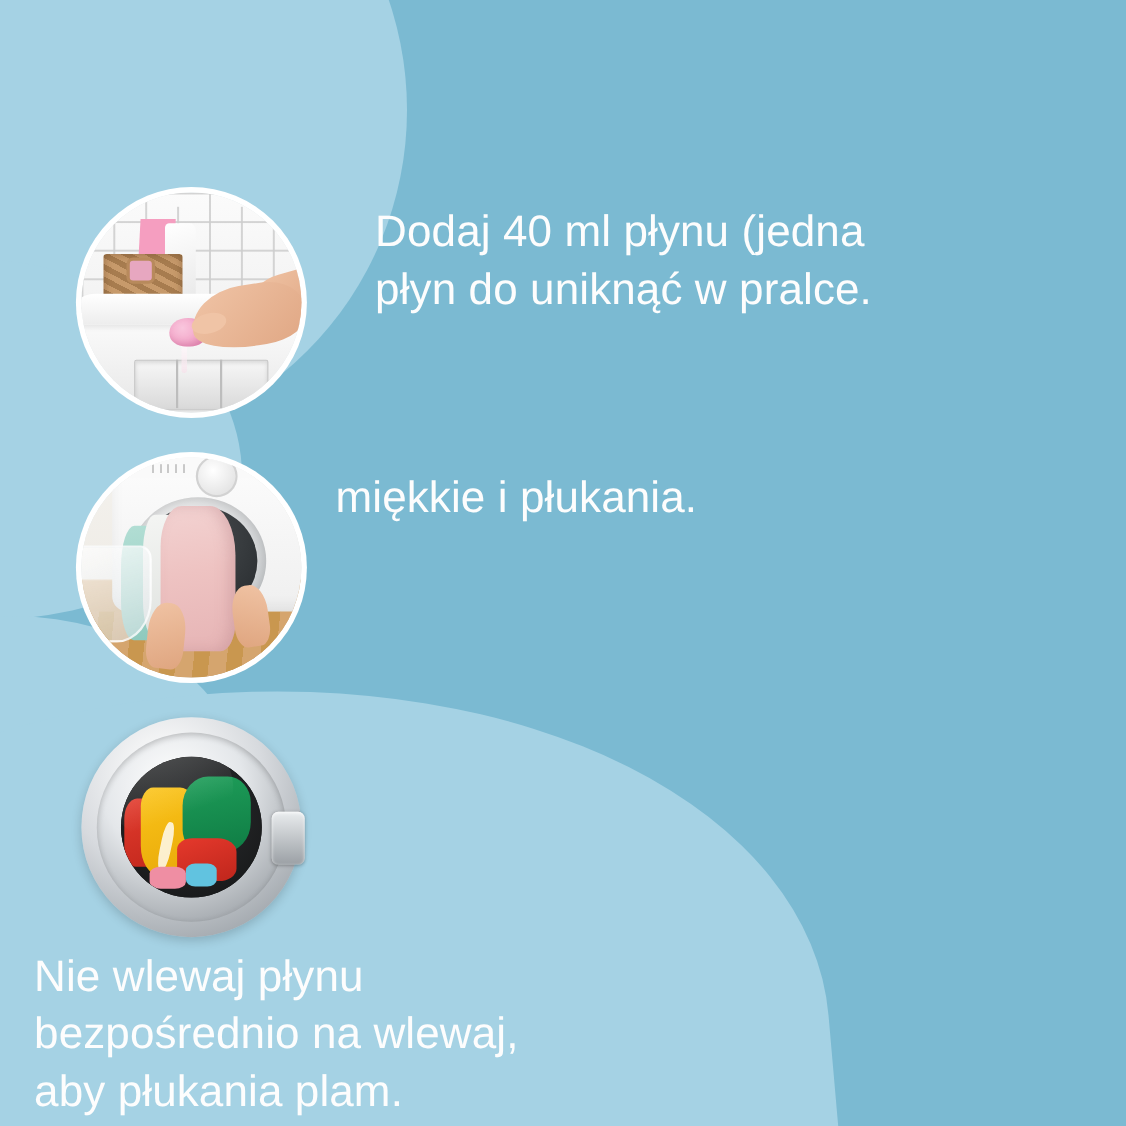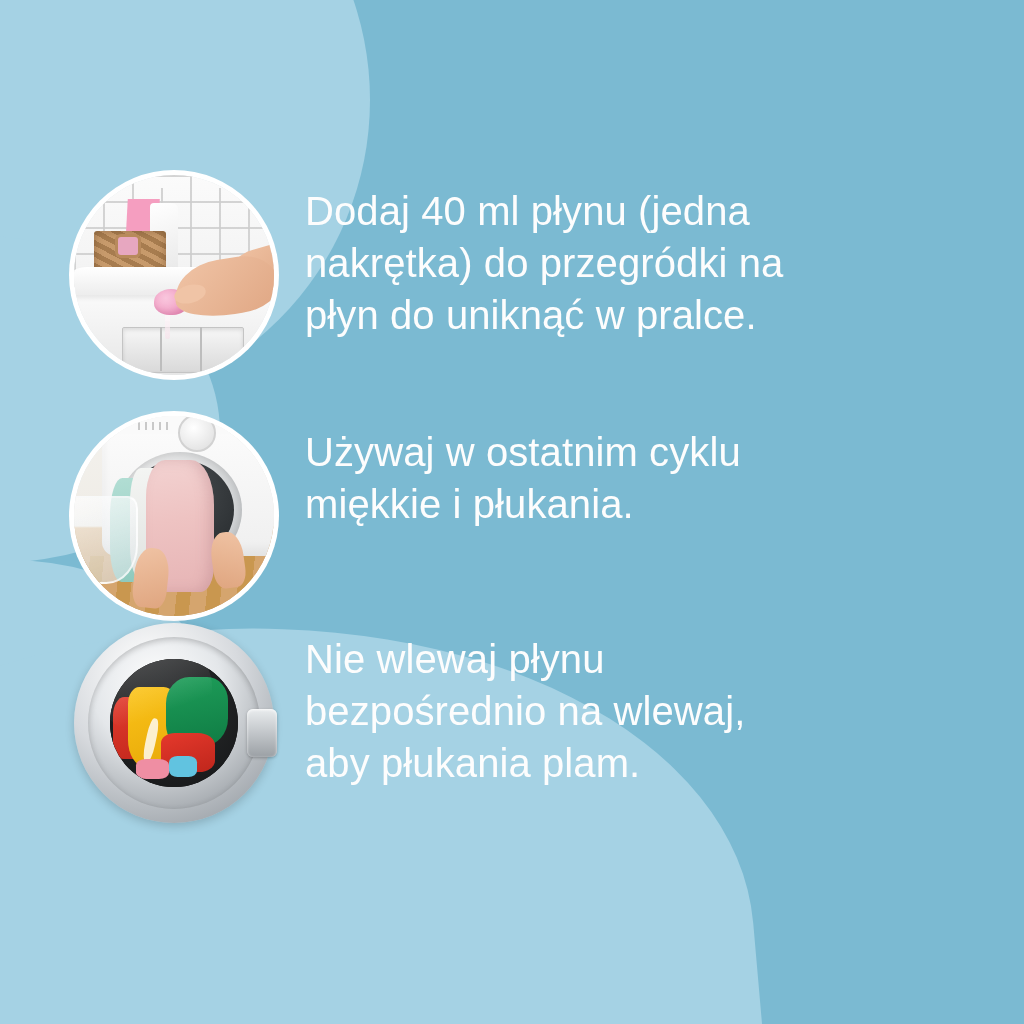--- a/index.html
+++ b/index.html
@@ -64,23 +64,23 @@
     width: 1024px;
     height: 1024px;
   }
   .step {
     position: absolute;
     left: 0;
     width: 1024px;
     display: flex;
     align-items: flex-start;
   }
-  .step-1 { top: 175px; }
+  .step-1 { top: 175px; gap: 36px; }
   .step-2 { top: 416px; }
-  .step-3 { top: 623px; }
+  .step-3 { top: 652px; flex-direction: column; }
 
   
   .thumb {
     position: relative;
     margin-left: 74px;
     width: 200px;
     height: 200px;
     border-radius: 50%;
     overflow: hidden;
     flex: 0 0 auto;
@@ -392,21 +392,20 @@
           <div class="t1-drawer-div2"></div>
           <div class="t1-pour"></div>
           <div class="t1-cap"></div>
           <div class="t1-arm"></div>
           <div class="t1-hand"></div>
           <div class="t1-finger"></div>
         </div>
       </div>
       <div class="step-text">
         <p>Dodaj 40 ml płynu (jedna</p>
-        <p>nakrętka) do przegródki na</p>
         <p>płyn do uniknąć w pralce.</p>
       </div>
     </div>
 
     <div class="step step-2">
       <div class="thumb">
         <div class="art">
           <div class="t2-bg"></div>
           <div class="t2-floor"></div>
           <div class="t2-washer"></div>
@@ -417,21 +416,20 @@
           <div class="t2-door-hole"></div>
           <div class="t2-towel-teal"></div>
           <div class="t2-towel-white"></div>
           <div class="t2-towel-pink"></div>
           <div class="t2-hand-l"></div>
           <div class="t2-hand-r"></div>
           <div class="t2-basin"></div>
         </div>
       </div>
       <div class="step-text">
-        <p>Używaj w ostatnim cyklu</p>
         <p>miękkie i płukania.</p>
       </div>
     </div>
 
     <div class="step step-3">
       <div class="t3-wrap">
         <div class="t3-outer"></div>
         <div class="t3-rim"></div>
         <div class="t3-latch"></div>
         <div class="t3-glass">

